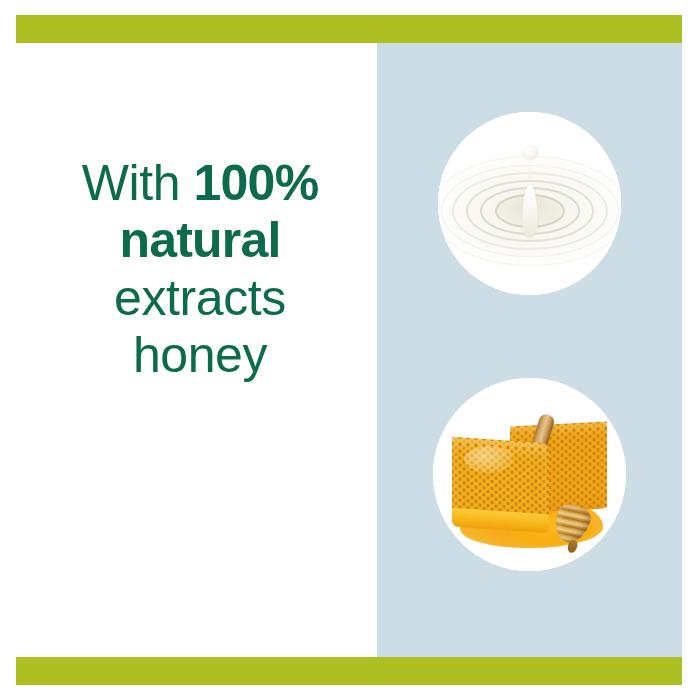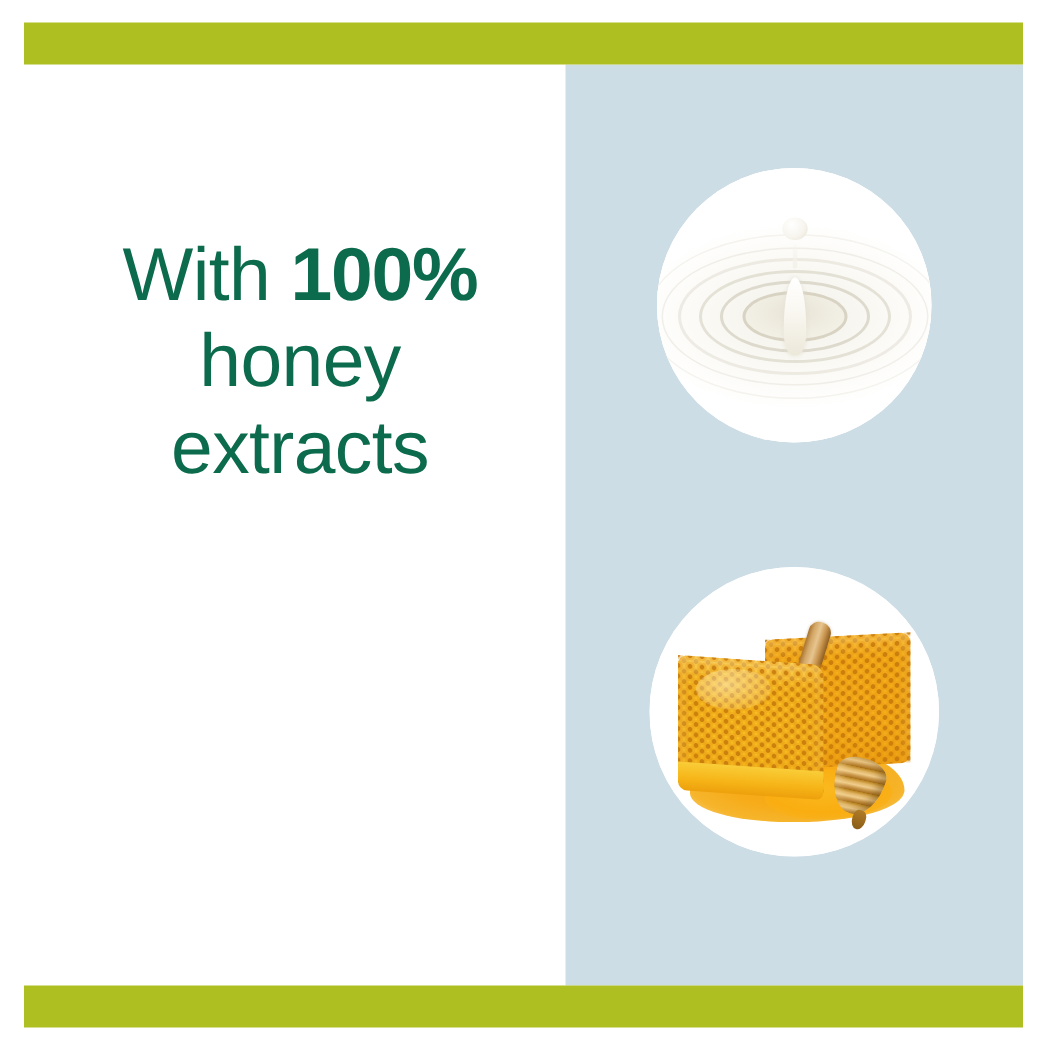--- a/index.html
+++ b/index.html
@@ -274,22 +274,23 @@
 
 <div id="banner">
 
   <div id="right-panel"></div>
 
   <div class="green-rule" id="green-rule-top"></div>
   <div class="green-rule" id="green-rule-bottom"></div>
 
   <div id="headline">
     <span class="hl-line"><span>With </span><span class="hl-strong">100%</span></span>
+    <span class="hl-line bold">natural</span>
+    <span class="hl-line">extracts</span>
     <span class="hl-line">honey</span>
-    <span class="hl-line">extracts</span>
   </div>
 
   <div class="photo-circle" id="milk-photo">
     <div class="milk-bg"></div>
     <div class="ripple r-outer2"></div>
     <div class="ripple r-outer1"></div>
     <div class="ripple r1"></div>
     <div class="ripple r2"></div>
     <div class="ripple r3"></div>
     <div class="ripple r4"></div>

